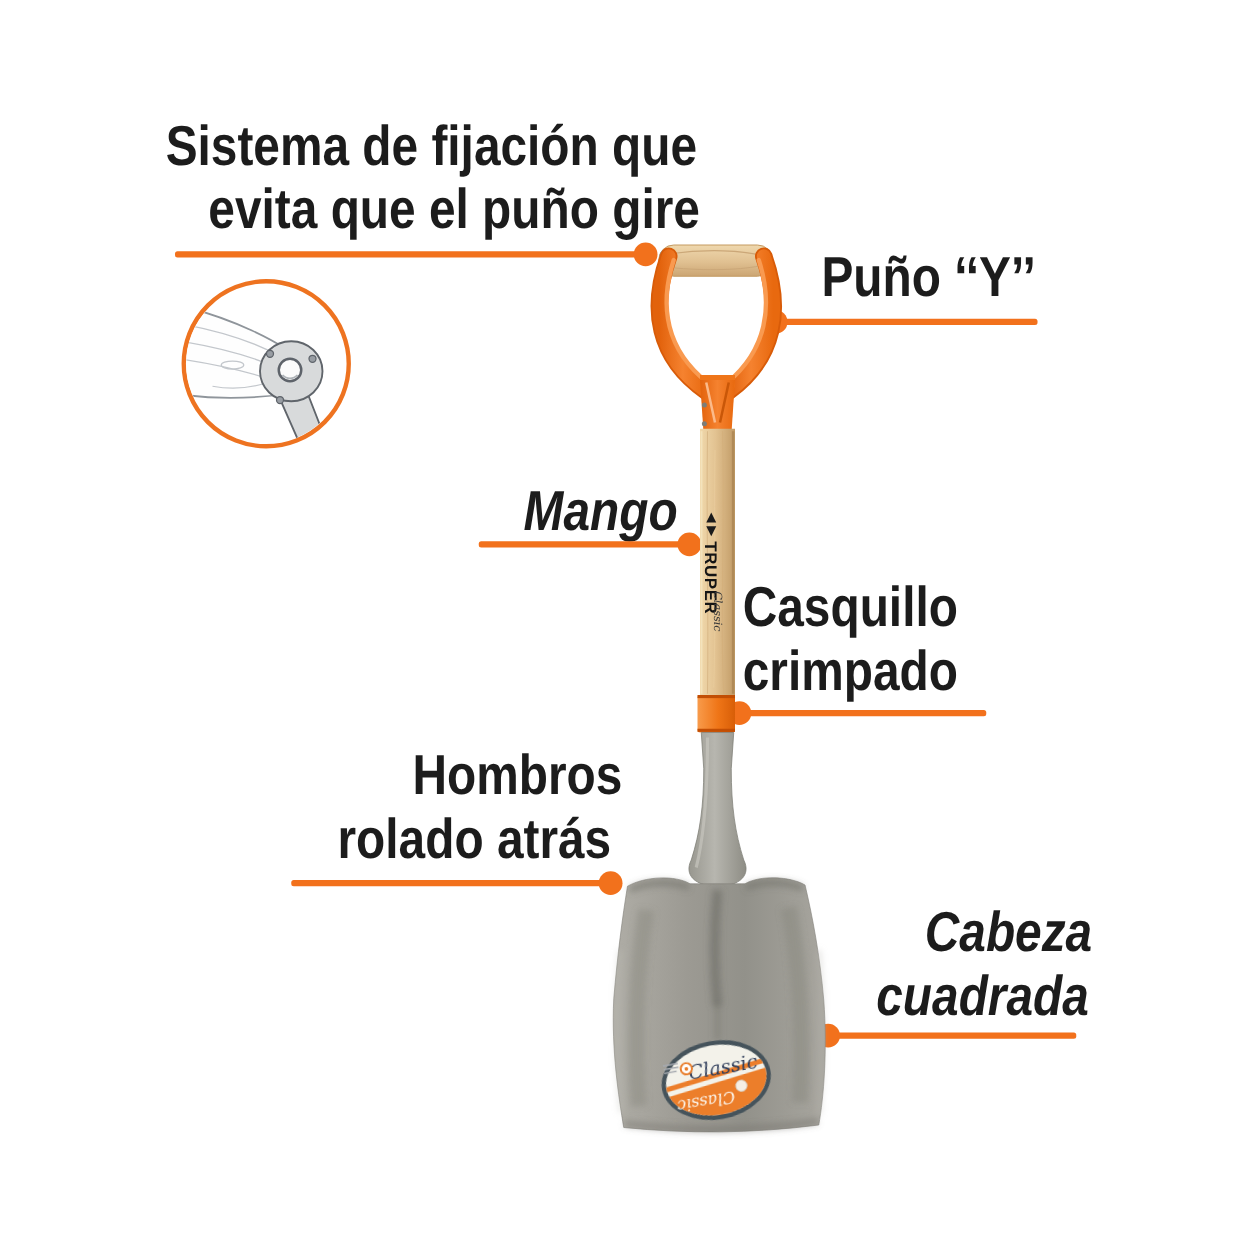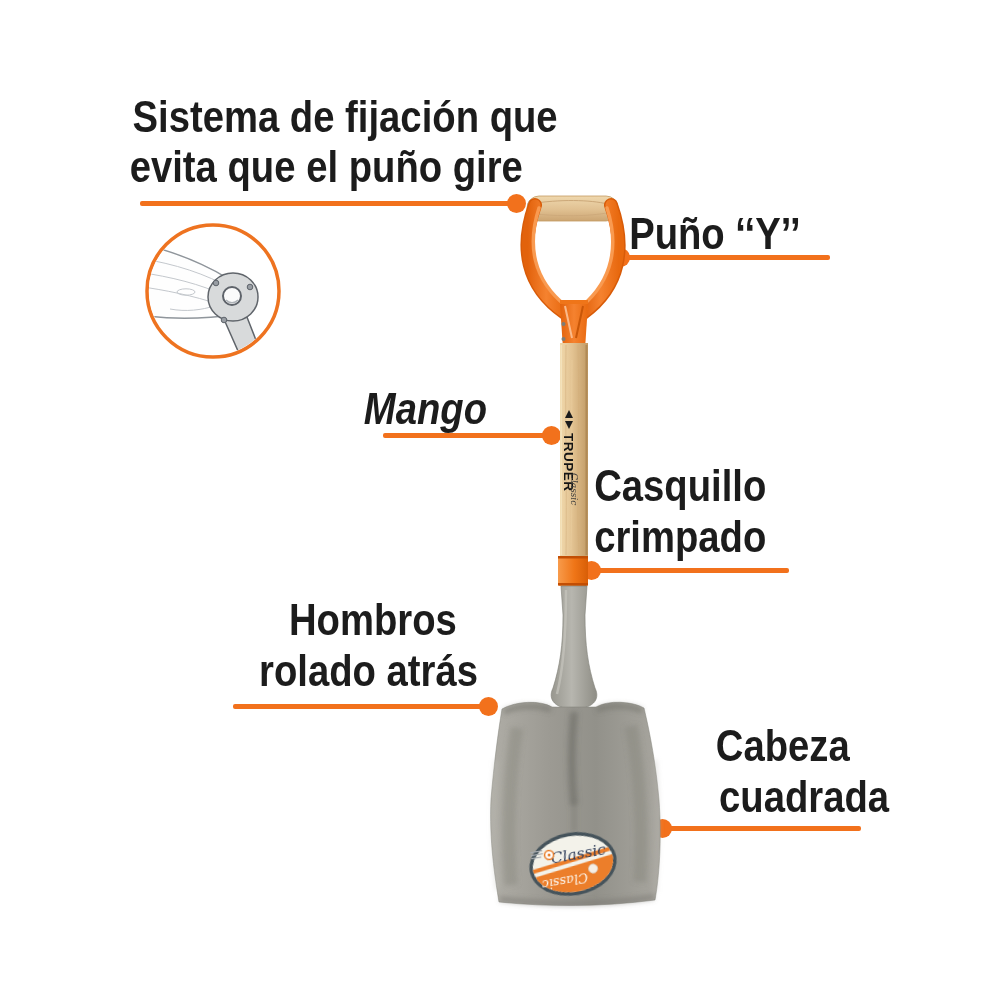--- a/index.html
+++ b/index.html
@@ -7,30 +7,30 @@
     position:relative;width:1000px;height:1000px;background:#ffffff;
     overflow:hidden;font-family:"Liberation Sans",sans-serif;
   }
   .lbl{
     position:absolute;
     font-family:"Liberation Sans",sans-serif;
     font-weight:700;
     font-size:45px;
     line-height:51px;
     color:#1c1c1c;
-    text-align:left;
+    text-align:right;
     white-space:nowrap;
   }
   .lbl .cond{
     display:inline-block;
     transform:scaleX(0.85);
     transform-origin:50% 50%;
     white-space:nowrap;
   }
-  .lbl.left{text-align:center;}
+  .lbl.left{text-align:right;}
   .lbl.left .cond{transform-origin:0 50%;}
   .lead{
     position:absolute;height:5px;background:#F2711C;border-radius:2px;
   }
   .dot{
     position:absolute;width:19px;height:19px;border-radius:50%;background:#F2711C;
   }
   svg{position:absolute;overflow:visible;}
   svg text{font-family:"Liberation Sans",sans-serif;}
   svg text.script{font-family:"DejaVu Serif",serif;font-style:italic;}
@@ -38,39 +38,39 @@
 </head>
 <body>
 
 <div class="canvas">
 
   <div class="lbl" style="left:95px;top:92px;width:500px;line-height:50px;">
     <span class="cond">Sistema de fijación que</span><br>
     <span class="cond">evita que el puño gire</span>
   </div>
 
-  <div class="lbl" style="left:614px;top:208px;width:230px;">
+  <div class="lbl" style="left:614px;top:196px;width:230px;">
     <span class="cond">Puño ‘‘Y’’</span>
   </div>
 
   <div class="lbl" style="left:353px;top:383px;width:200px;font-style:italic;">
     <span class="cond">Mango</span>
   </div>
 
   <div class="lbl" style="left:579px;top:460px;width:200px;">
     <span class="cond">Casquillo</span><br>
     <span class="cond">crimpado</span>
   </div>
 
   <div class="lbl left" style="left:248px;top:594px;width:280px;">
     <span class="cond">Hombros</span><br>
     <span class="cond">rolado atrás</span>
   </div>
 
-  <div class="lbl" style="left:704px;top:720px;width:210px;">
+  <div class="lbl" style="left:676px;top:720px;width:210px;font-style:italic;">
     <span class="cond">Cabeza</span><br>
     <span class="cond">cuadrada</span>
   </div>
 
   <div class="lead" style="left:140px;top:201px;width:377px;"></div>
   <div class="dot" style="left:507px;top:194px;"></div>
 
   <div class="lead" style="left:621px;top:255px;width:209px;"></div>
   <div class="dot" style="left:611px;top:248px;"></div>
 

